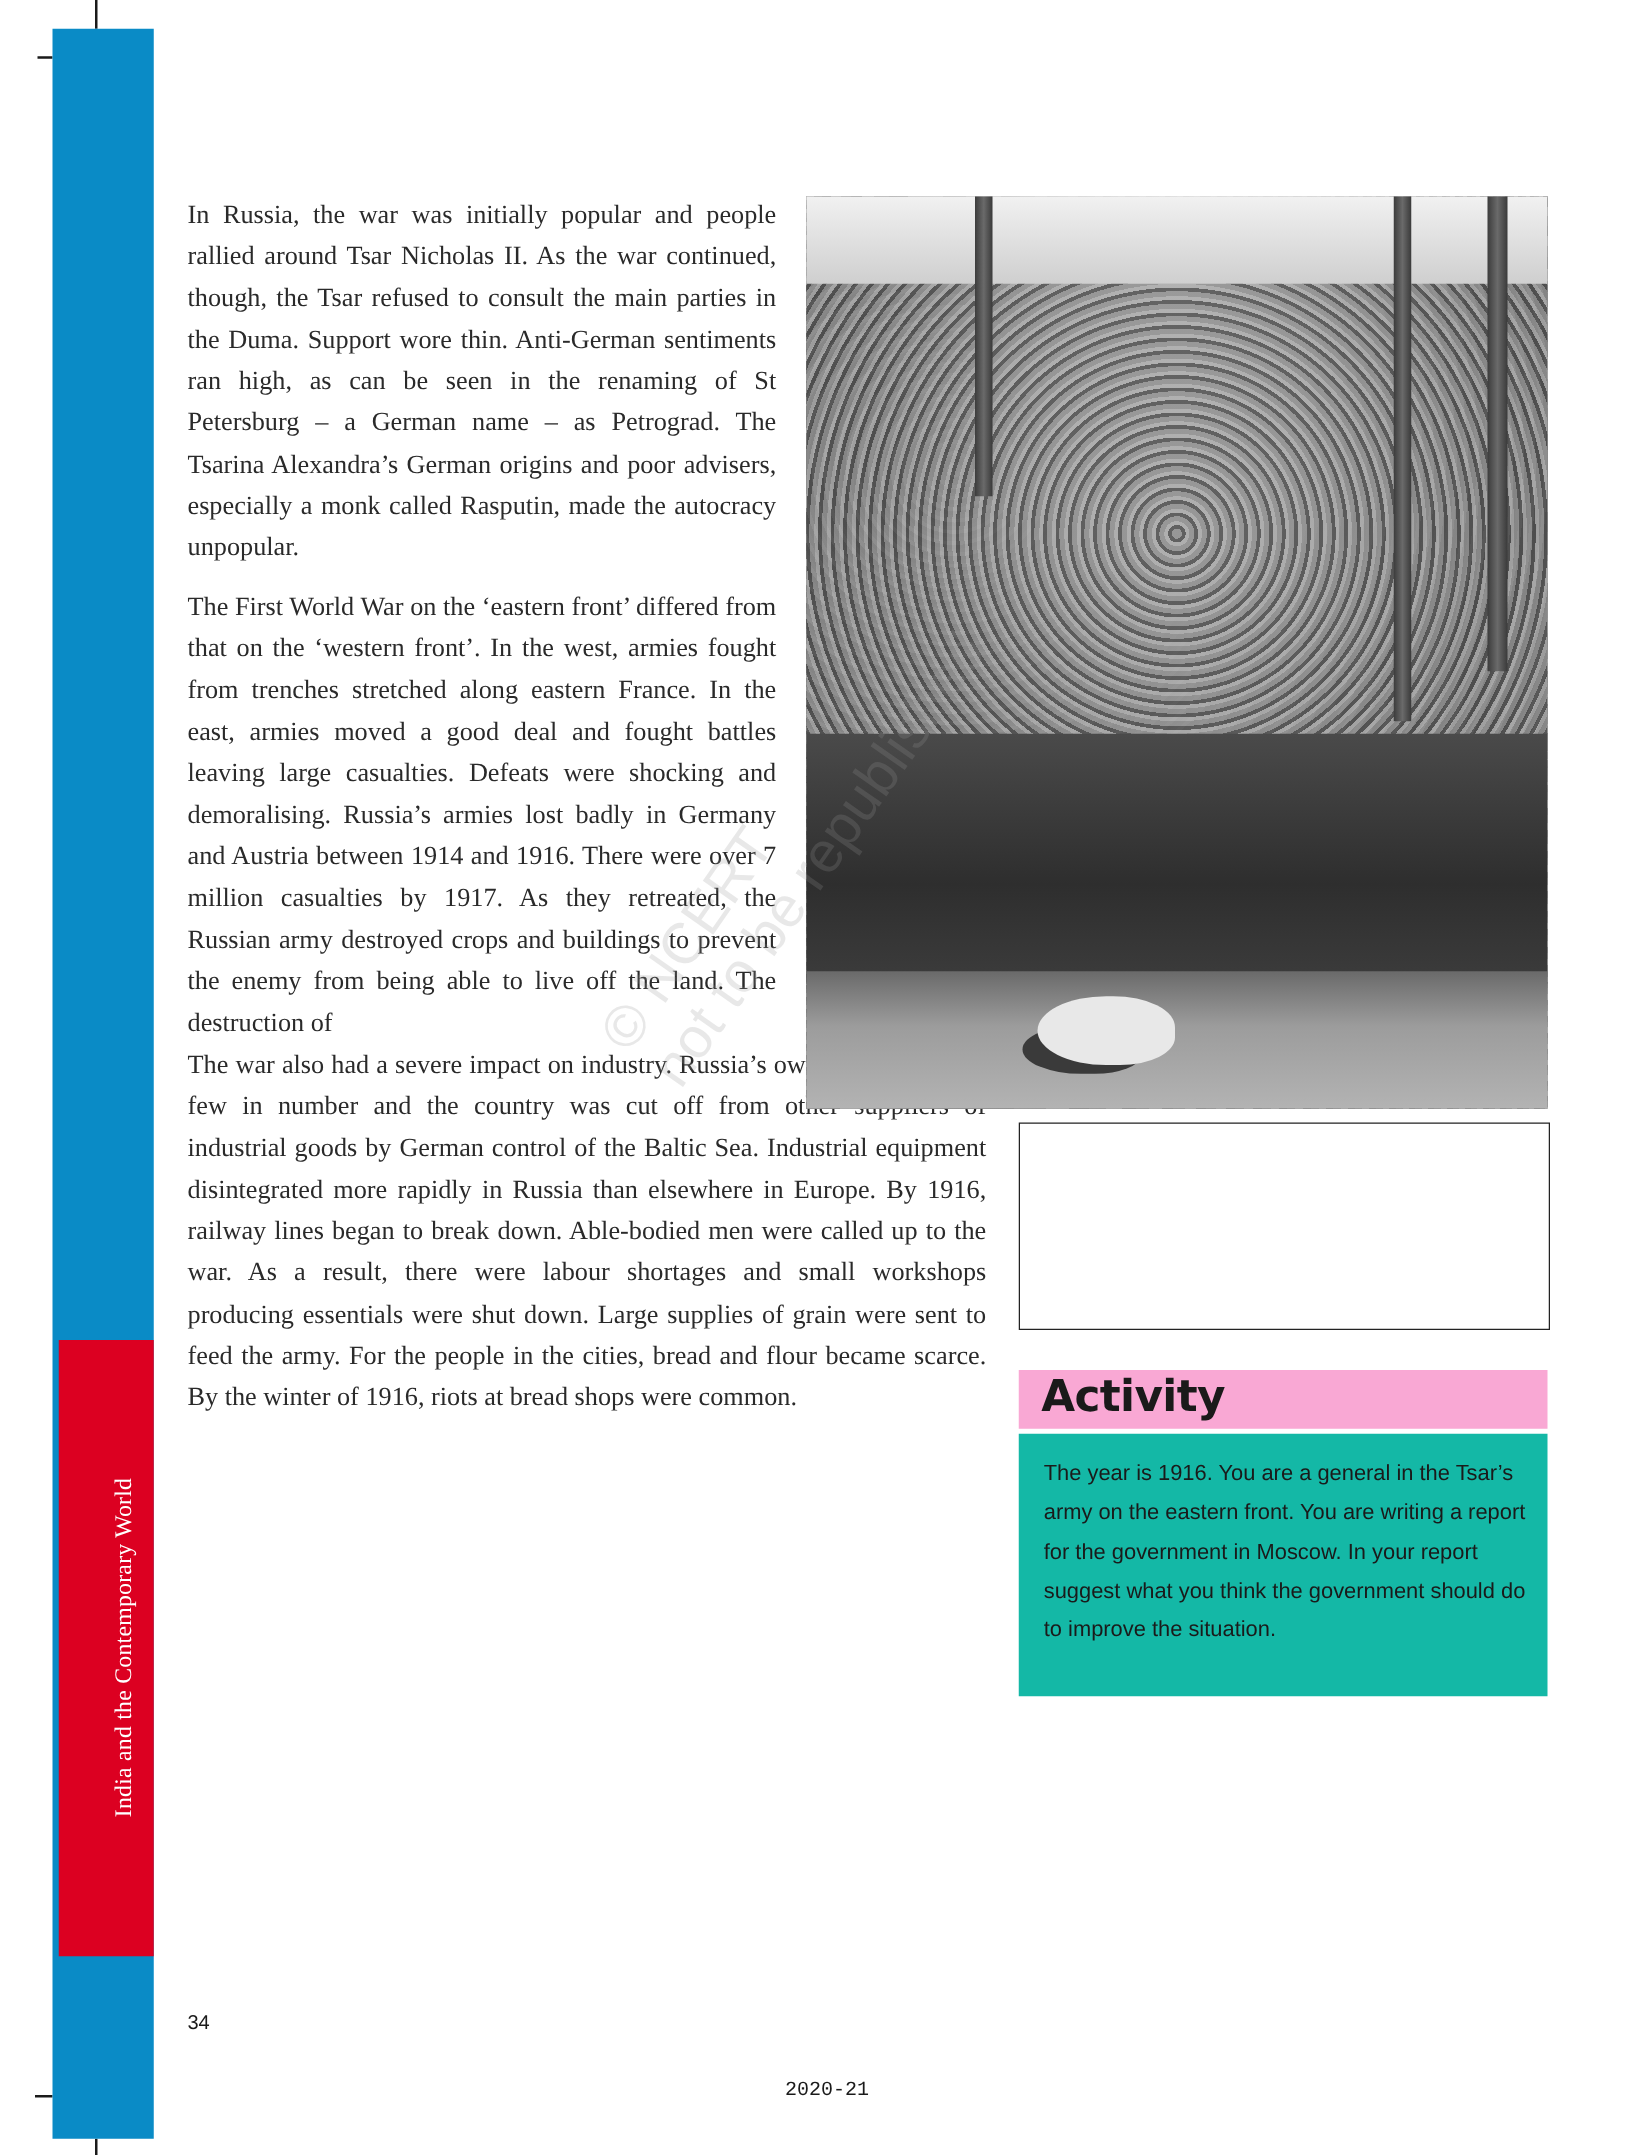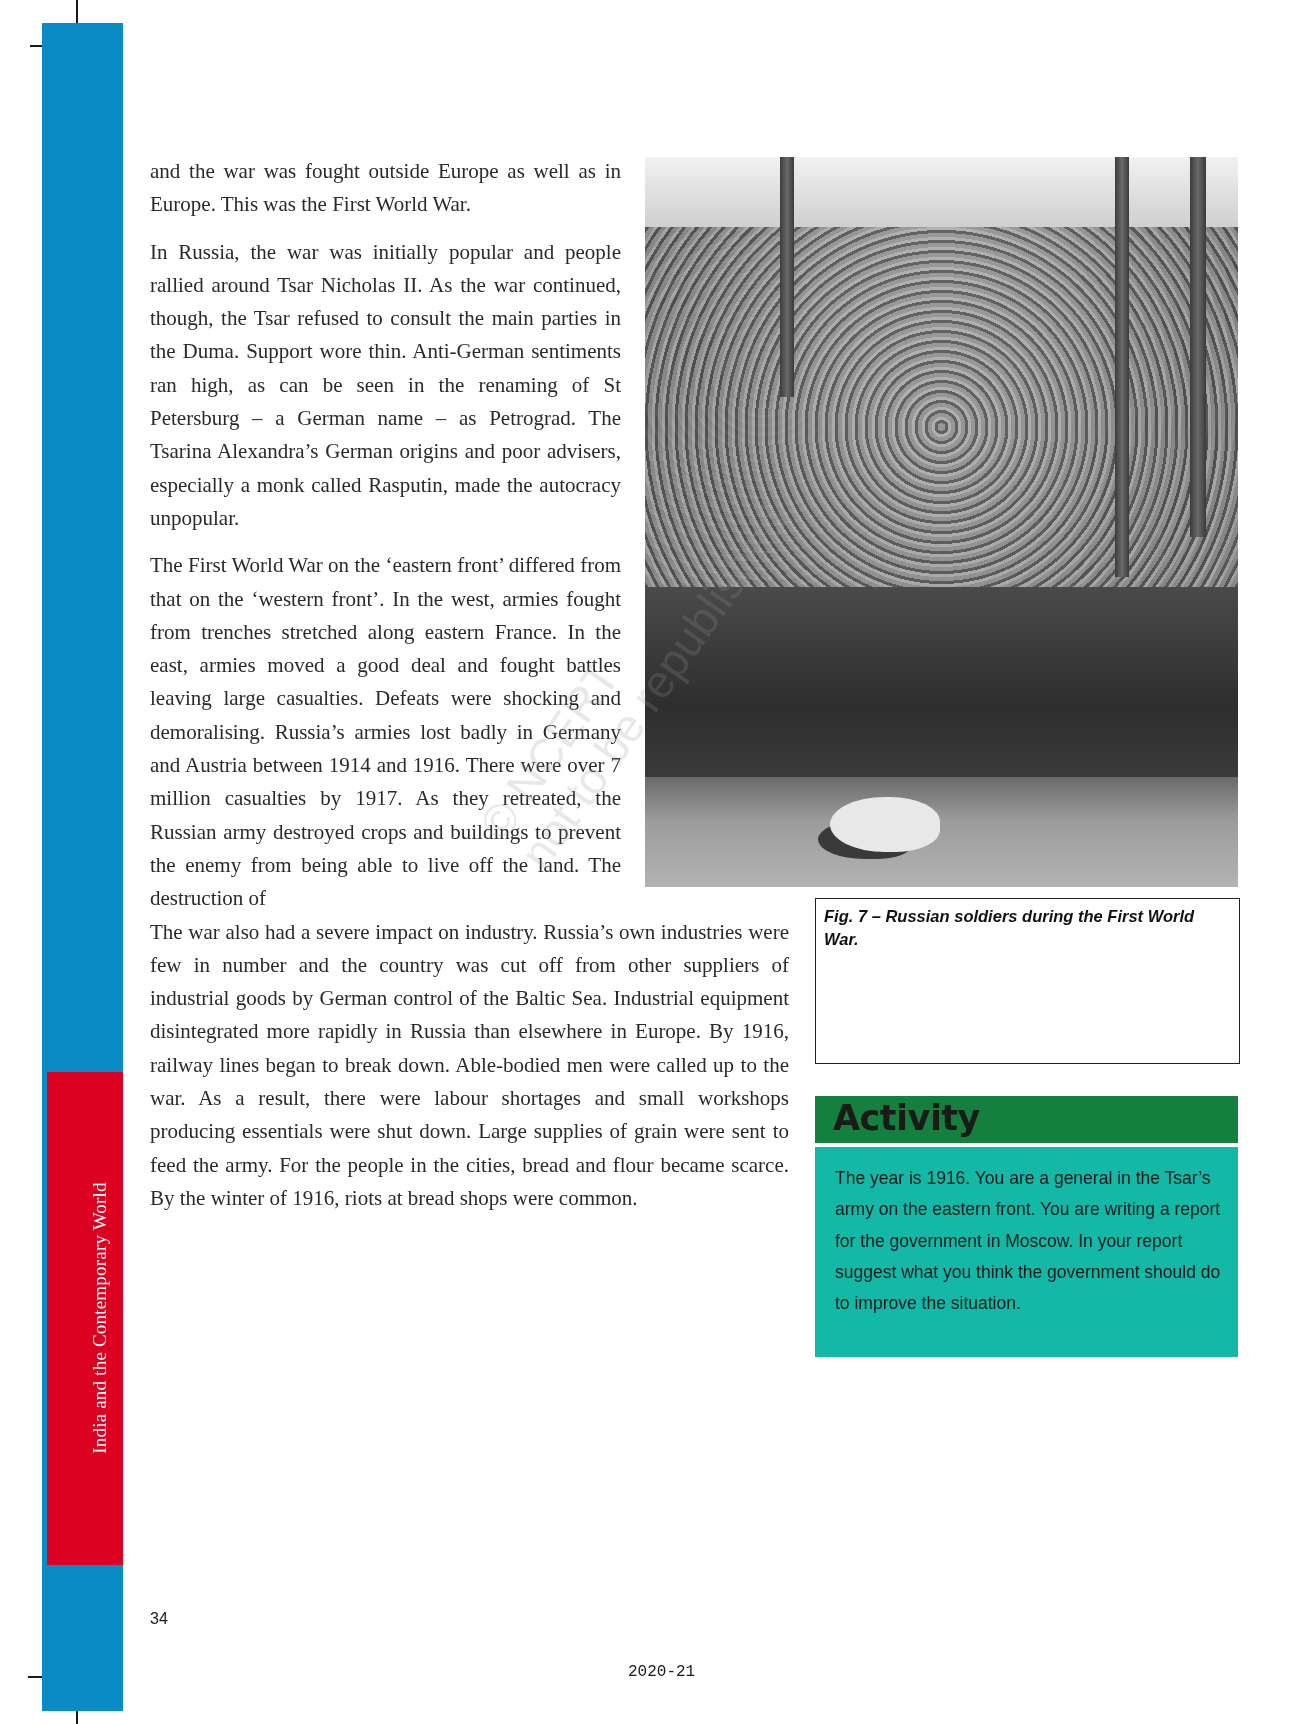--- a/index.html
+++ b/index.html
@@ -27,21 +27,21 @@
   .photo .front { position:absolute; left:0; top:430px; width:100%; height:200px;
     background:linear-gradient(180deg,#4a4a4a,#2e2e2e 60%,#3c3c3c); }
   .photo .ground { position:absolute; left:0; bottom:0; width:100%; height:110px;
     background:linear-gradient(180deg,#6a6a6a,#9c9c9c 40%,#b3b3b3); }
   .photo .dog { position:absolute; left:185px; top:640px; width:110px; height:55px; border-radius:50% 45% 40% 50%;
     background:#e8e8e8; box-shadow: -20px 15px 0 -8px #3a3a3a; }
   .caption { position:absolute; left:815px; top:898px; width:407px; height:152px; border:1.5px solid #222;
     padding:6px 8px; font-family:"Liberation Sans", sans-serif; font-style:italic; font-size:16.5px;
     line-height:22.5px; color:#111; }
   .caption .cap-title { font-weight:bold; display:block; }
-  .activity-head { position:absolute; left:815px; top:1096px; width:423px; height:47px; background:#15803d; }
+  .activity-head { position:absolute; left:815px; top:1096px; width:423px; height:47px; background:#f9a8d4; }
   .activity-head span { position:absolute; left:18px; top:2px; font-family:"DejaVu Sans", sans-serif;
     font-weight:bold; font-size:35px; color:#1a1a1a; letter-spacing:-0.5px; }
   .activity-body { position:absolute; left:815px; top:1147px; width:423px; height:210px; background:#14b8a6; }
   .activity-body p { margin:0; position:absolute; left:20px; top:16px; width:390px; font-family:"Liberation Sans", sans-serif;
     font-size:17.5px; line-height:31.3px; color:#1a1a1a; }
   .page-no { position:absolute; left:150px; top:1610px; font-family:"Liberation Sans", sans-serif; font-size:16px; color:#1a1a1a; }
   .year { position:absolute; left:628px; top:1663px; font-family:Liberation Mono, monospace; font-size:16px; color:#1a1a1a; }
   .watermark { position:absolute; left:470px; top:820px; transform:rotate(-55deg); transform-origin:left top;
     font-family:"Liberation Sans", sans-serif; font-size:46px; line-height:50px; color:rgba(150,150,150,0.22); white-space:nowrap; pointer-events:none; }
 </style>
@@ -51,39 +51,37 @@
 <div class="crop" style="left:76px;top:0;width:2px;height:23px;"></div>
 <div class="crop" style="left:30px;top:45px;width:12px;height:2px;"></div>
 <div class="crop" style="left:28px;top:1676px;width:14px;height:2px;"></div>
 <div class="crop" style="left:76px;top:1711px;width:2px;height:13px;"></div>
 
 <div class="blue-bar"></div>
 <div class="red-bar"></div>
 <div class="side-title">India and the Contemporary World</div>
 
 <div class="body-text" style="top:155px;">
-  <p class="p-wrap" style="margin-bottom:14px;">and the war was fought outside Europe as well as in Europe. This was the First World War.</p>
   <p class="p-wrap" style="margin-bottom:14px;">In Russia, the war was initially popular and people rallied around Tsar Nicholas II. As the war continued, though, the Tsar refused to consult the main parties in the Duma. Support wore thin. Anti-German sentiments ran high,  as can be seen in the renaming of St Petersburg – a German name – as Petrograd. The Tsarina Alexandra’s German origins and poor advisers, especially a monk called Rasputin, made the autocracy unpopular.</p>
   <p class="p-wrap" style="margin-bottom:0;text-align-last:left;">The First World War on the ‘eastern front’ differed from that on the ‘western front’. In the west, armies fought from trenches stretched along eastern France. In the east, armies moved a good deal and fought battles leaving large casualties. Defeats were shocking and demoralising. Russia’s armies lost badly in Germany and Austria  between 1914 and 1916. There were over 7 million casualties by 1917. As they retreated, the Russian army destroyed crops and buildings to prevent the enemy from being able to live off the land. The destruction of</p>
   <p class="p-wide-tail" style="margin-bottom:0;">The war also had a severe impact on industry. Russia’s own industries were few in number and  the country was cut off from other suppliers of industrial goods by German control of the Baltic Sea. Industrial equipment disintegrated more rapidly in Russia than elsewhere in Europe. By 1916, railway lines began to break down. Able-bodied men were called up to the war. As a result, there were labour shortages and small workshops producing essentials were shut down. Large supplies of grain were sent to feed the army. For the people in the cities, bread and flour  became scarce. By the winter of 1916, riots at bread shops were common.</p>
 </div>
 
 <div class="photo" title="Russian soldiers during the First World War">
   <div class="crowd"></div>
   <div class="sky"></div>
   <div class="trunk" style="left:135px;height:240px;"></div>
   <div class="trunk" style="left:470px;height:420px;"></div>
   <div class="trunk" style="left:545px;height:380px;width:16px;"></div>
   <div class="front"></div>
   <div class="ground"></div>
   <div class="dog"></div>
 </div>
 
 <div class="caption">
-  <span class="cap-title">Fig. 7 – Russian soldiers during the First World War.</span>
 </div>
 
 <div class="activity-head">
   <span>Activity</span>
 </div>
 <div class="activity-body">
   <p>The year is 1916. You are a general in the Tsar’s army on the eastern front. You are writing a report for the government in Moscow. In your report suggest what you think the government should do to improve the situation.</p>
 </div>
 
 <div class="watermark">

